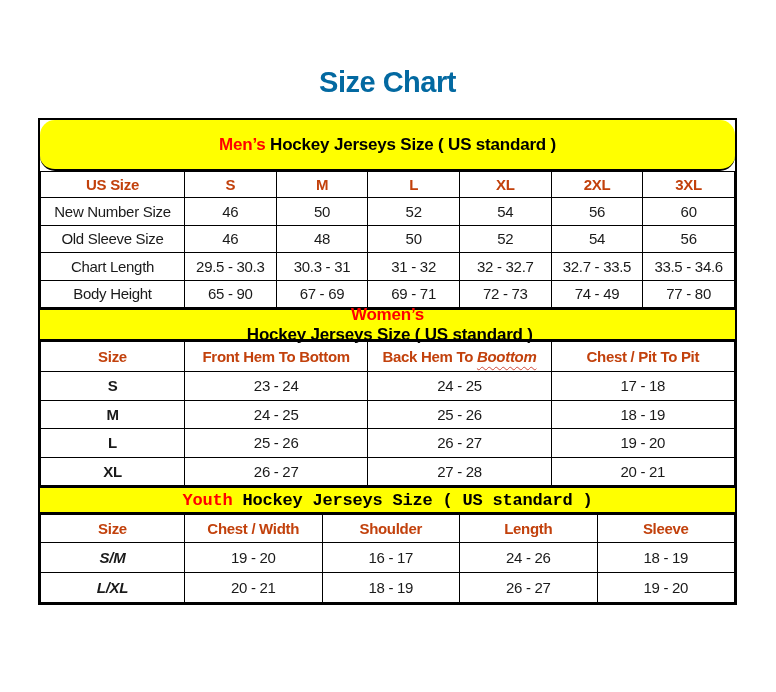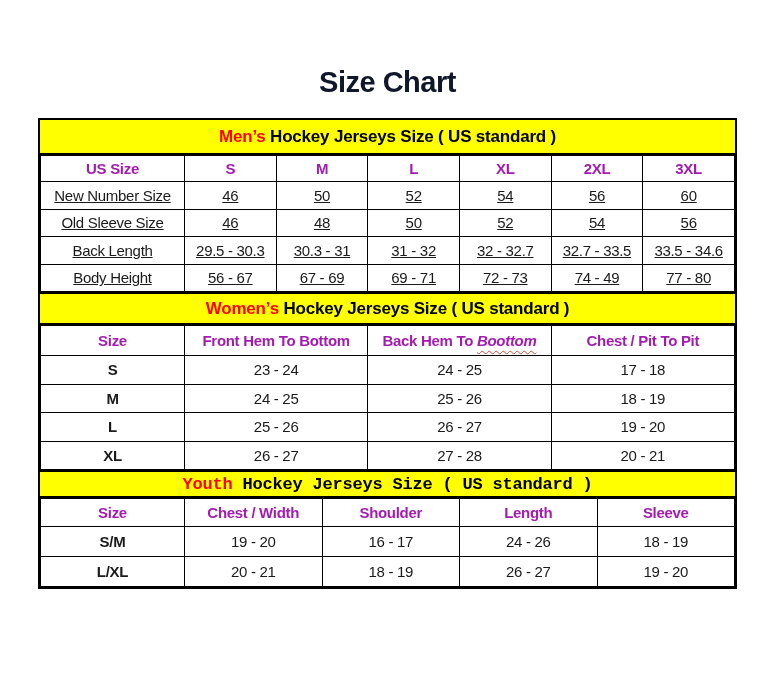--- a/index.html
+++ b/index.html
@@ -3,57 +3,57 @@
 <meta charset="utf-8">
 <style>
   * { margin:0; padding:0; box-sizing:border-box; }
   html,body { width:776px; height:692px; background:#ffffff;
     font-family:"Liberation Sans", sans-serif; color:#1a1a1a; overflow:hidden; }
   .page { position:relative; width:776px; height:692px; background:#fff; }
 
   .page-title {
     position:absolute; left:38px; top:66px; width:699px;
     text-align:center; font-size:29px; font-weight:bold;
-    letter-spacing:-0.5px; color:#0f172a;
+    letter-spacing:-0.5px; color:#0369a1;
   }
 
   .chart {
     position:absolute; left:38px; top:118px; width:699px;
     border:2.5px solid #000; background:#fff;
   }
 
   .banner {
     display:flex; align-items:center; justify-content:center;
     background:#ffff00; font-weight:bold; font-size:17px; color:#000;
     letter-spacing:-0.2px; white-space:pre;
   }
-  .banner-mens   { height:35px; border-bottom:2px solid #000; }
-  .banner-womens { height:33px; border-top:2px solid #000; border-bottom:2px solid #000; }
+  .banner-mens   { height:51px; border-bottom:2px solid #000;border-radius:15px; }
+  .banner-womens { height:33px; border-top:2px solid #000; border-bottom:2px solid #000;flex-direction:column; }
   .banner-youth  { height:28px; border-top:2px solid #000; border-bottom:2px solid #000;font-family:Liberation Mono, monospace; }
   .banner .hl { color:#ff0000; }
 
   table { width:100%; border-collapse:collapse; table-layout:fixed; }
   col.label-col { width:144px; }
   th, td {
     border:1.5px solid #000; text-align:center; vertical-align:middle;
     font-size:15px; letter-spacing:-0.3px; padding:0 2px; color:#1a1a1a;
   }
-  thead th { font-weight:bold; color:#a21caf; }
+  thead th { font-weight:bold; color:#c2410c; }
 
   #table-mens  thead tr { height:26px; }
-  #table-mens  tbody tr { height:27.5px;text-decoration:underline; }
+  #table-mens  tbody tr { height:27.5px; }
   #table-mens  tbody th { font-weight:normal; }
 
   #table-womens thead tr { height:30px; }
   #table-womens tbody tr { height:28.5px; }
   #table-womens tbody th { font-weight:bold; }
 
   #table-youth thead tr { height:28px; }
   #table-youth tbody tr { height:30px; }
-  #table-youth tbody th { font-weight:bold; }
+  #table-youth tbody th { font-weight:bold;font-style:italic; }
 
   .squiggle {
     text-decoration-line:underline;
     text-decoration-style:wavy;
     text-decoration-color:#d04a3a;
     text-decoration-thickness:1px;
     text-underline-offset:4px;
     font-style:italic;
   }
 </style>
@@ -98,31 +98,31 @@
             <tr>
               <th>Old Sleeve Size</th>
               <td>46</td>
               <td>48</td>
               <td>50</td>
               <td>52</td>
               <td>54</td>
               <td>56</td>
             </tr>
             <tr>
-              <th>Back Length</th>
+              <th>Chart Length</th>
               <td>29.5 - 30.3</td>
               <td>30.3 - 31</td>
               <td>31 - 32</td>
               <td>32 - 32.7</td>
               <td>32.7 - 33.5</td>
               <td>33.5 - 34.6</td>
             </tr>
             <tr>
               <th>Body Height</th>
-              <td>56 - 67</td>
+              <td>65 - 90</td>
               <td>67 - 69</td>
               <td>69 - 71</td>
               <td>72 - 73</td>
               <td>74 - 49</td>
               <td>77 - 80</td>
             </tr>
           </tbody>
       </table>
     </div>
 

